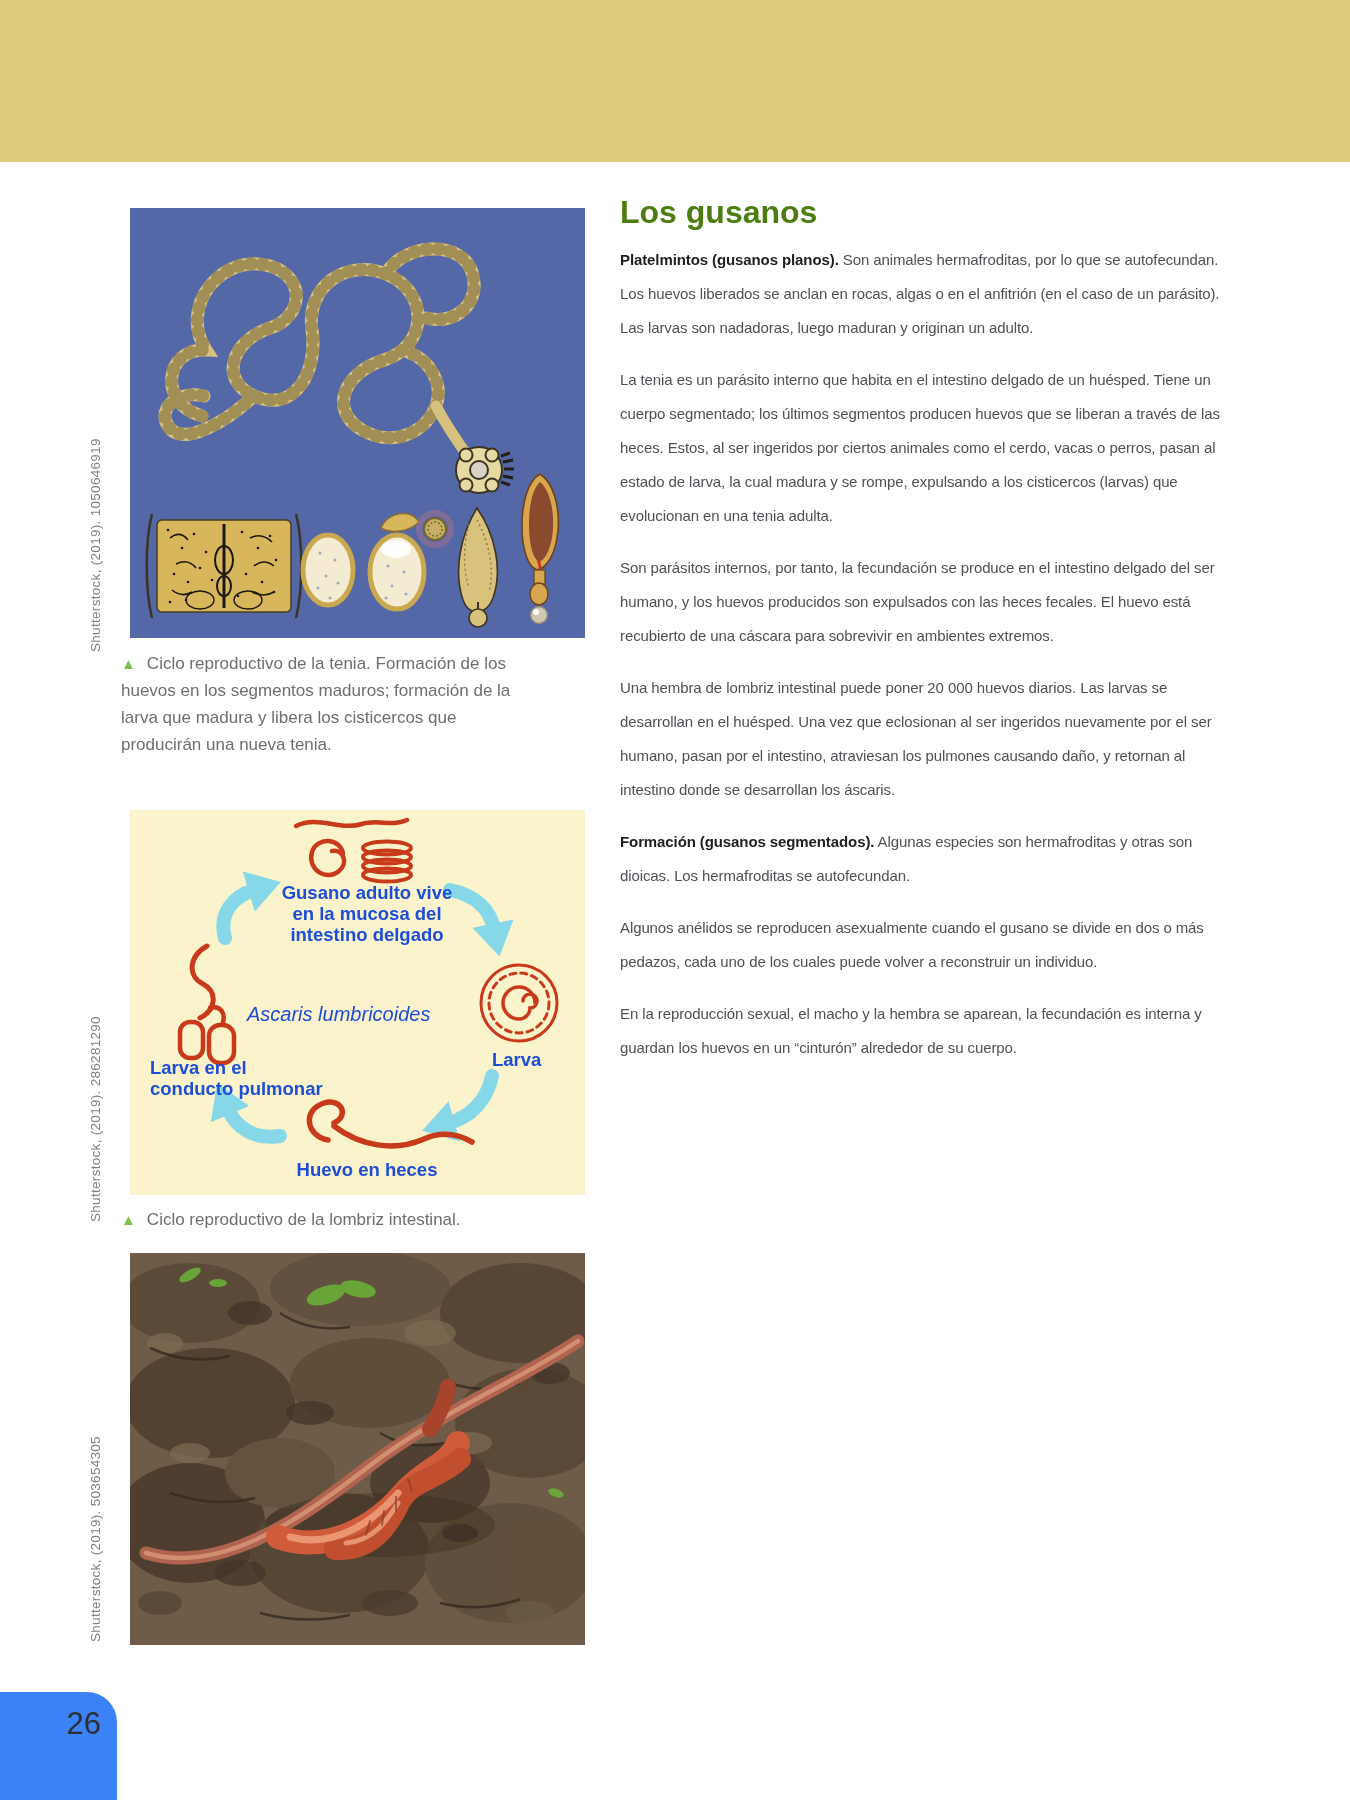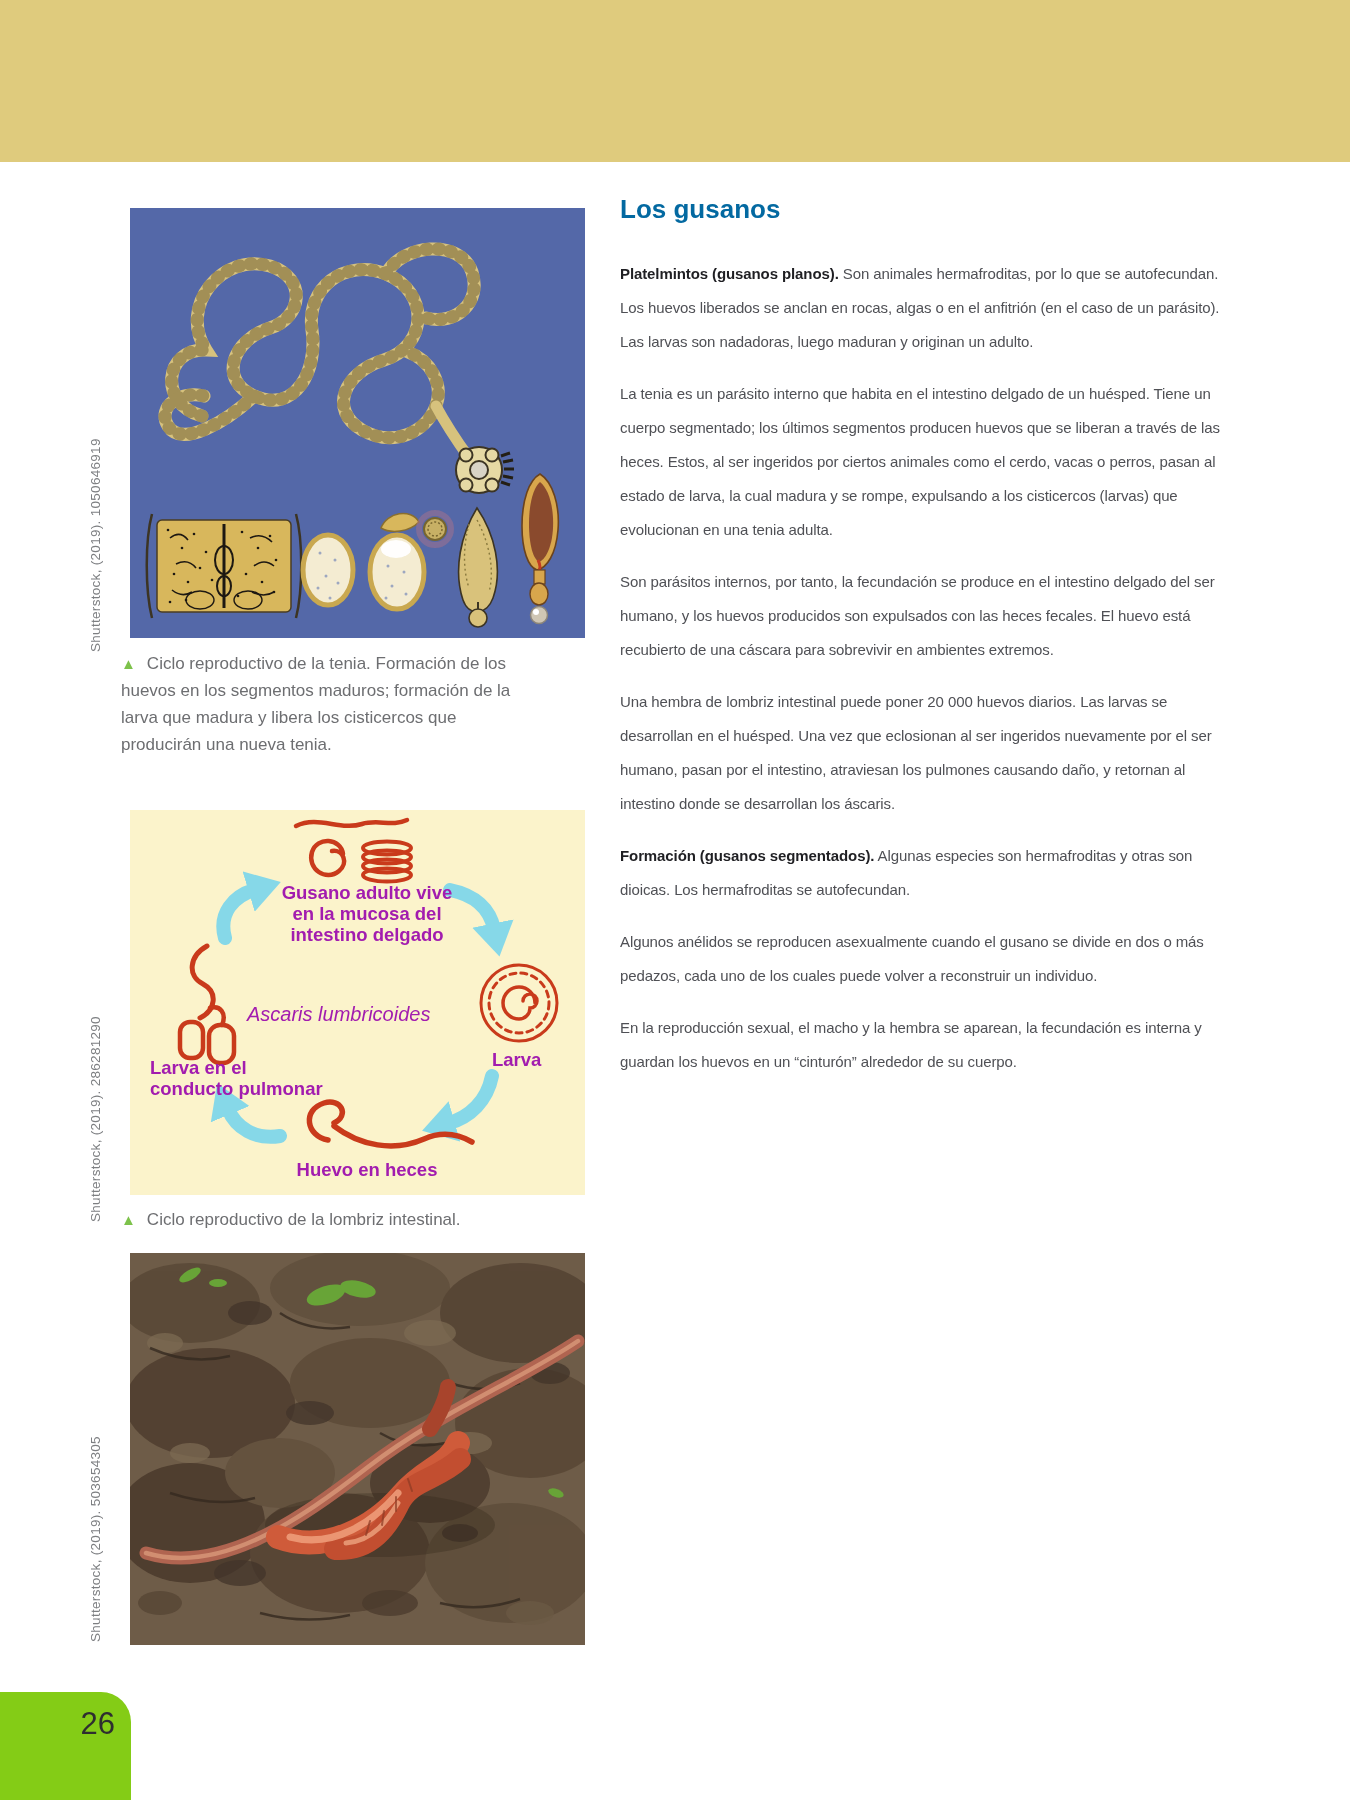--- a/index.html
+++ b/index.html
@@ -20,37 +20,37 @@
   .fig svg{display:block;}
 
   
   .caption{position:absolute;left:121px;width:400px;font-size:17px;line-height:27px;color:#6d6e71;}
   .cap1{top:650px;}
   .cap2{top:1206px;}
   .cap3{top:1655px;}
   .tri{color:#7dc24b;font-size:15px;margin-right:11px;}
 
   
-  .dlabel{position:absolute;font-weight:bold;color:#a21caf;font-size:18.5px;line-height:21px;}
+  .dlabel{position:absolute;font-weight:bold;color:#1d4ed8;font-size:18.5px;line-height:21px;}
   .lbl-top{left:151px;top:72px;width:172px;text-align:center;}
   .lbl-species{left:117px;top:194px;width:220px;font-weight:normal;
                font-style:italic;font-size:20px;}
   .lbl-right{left:362px;top:239px;width:90px;}
   .lbl-left{left:20px;top:247px;width:185px;}
   .lbl-bottom{left:137px;top:349px;width:200px;text-align:center;}
 
   
   .article{position:absolute;left:620px;top:194px;width:600px;}
-  .article h1{margin:0 0 32px 0;font-size:26px;font-weight:bold;color:#0369a1;}
+  .article h1{margin:0 0 12px 0;font-size:32px;font-weight:bold;color:#4d7c0f;}
   .article p{margin:0 0 18px 0;font-size:15px;line-height:34px;color:#4f5055;letter-spacing:-.1px;}
   .article p .lead{font-weight:bold;color:#1f1f23;}
 
   
-  .page-tab{position:absolute;left:0;top:1692px;width:117px;height:108px;background:#84cc16;
-            border-radius:0 30px 0 0;padding-left:14px;}
+  .page-tab{position:absolute;left:0;top:1692px;width:117px;height:108px;background:#3b82f6;
+            border-radius:0 30px 0 0;}
   .page-num{position:absolute;right:16px;top:14px;font-size:31px;color:#2e2e30;}
 </style>
 </head>
 <body>
 
 <div class="page">
 
   <div class="banner"></div>
 
   <div class="credit" style="top:652px">Shutterstock, (2019). 1050646919</div>

